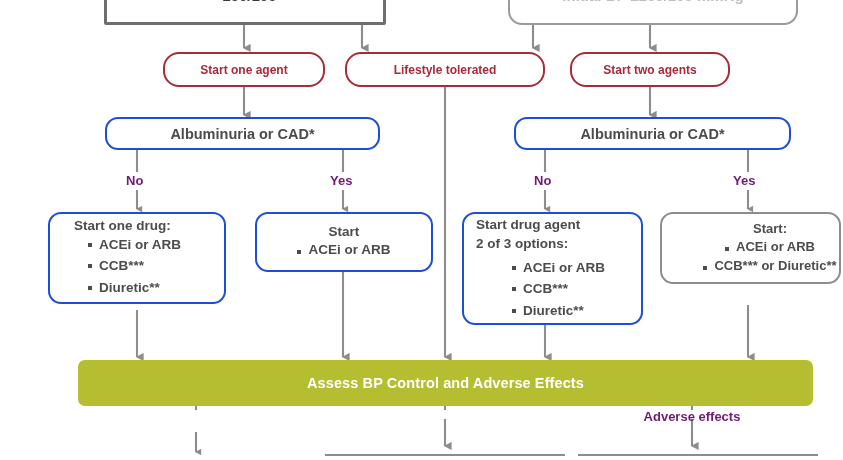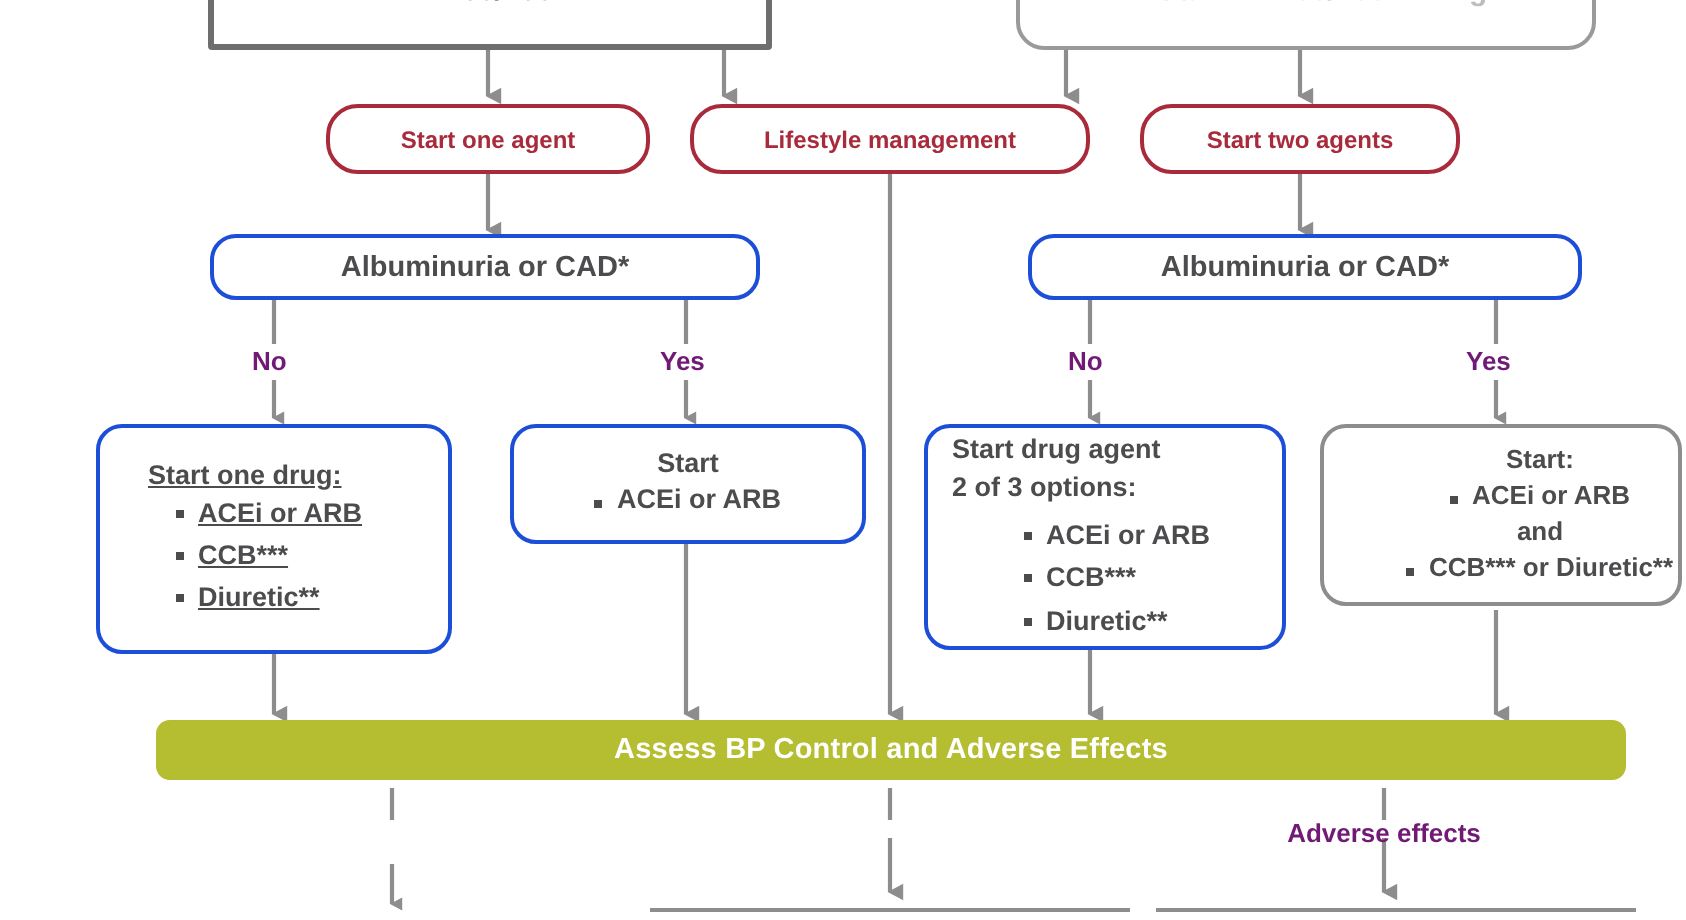--- a/index.html
+++ b/index.html
@@ -181,41 +181,41 @@
 
   <div class="node box-top-round" style="left:508px; top:-34px; width:290px; height:59px; color:#bdbdbd;">
     <span>Initial BP ≥160/100 mmHg</span>
   </div>
 
   <div class="node box-red" style="left:163px; top:52px; width:162px; height:35px;">
     <span>Start one agent</span>
   </div>
 
   <div class="node box-red" style="left:345px; top:52px; width:200px; height:35px;">
-    <span>Lifestyle management</span>
+    <span>Lifestyle tolerated</span>
   </div>
 
   <div class="node box-red" style="left:570px; top:52px; width:160px; height:35px;">
     <span>Start two agents</span>
   </div>
 
   <div class="node box-gray" style="left:105px; top:117px; width:275px; height:33px; font-size:14.5px;">
     <span>Albuminuria or CAD*</span>
   </div>
 
   <div class="node box-gray" style="left:514px; top:117px; width:277px; height:33px; font-size:14.5px;">
     <span>Albuminuria or CAD*</span>
   </div>
 
   <div class="edge-label" style="left:126px; top:173px;">No</div>
   <div class="edge-label" style="left:330px; top:173px;">Yes</div>
   <div class="edge-label" style="left:534px; top:173px;">No</div>
   <div class="edge-label" style="left:733px; top:173px;">Yes</div>
 
-  <div class="node box-gray" style="left:48px; top:212px; width:178px; height:115px; align-items:flex-end;text-decoration:underline;">
+  <div class="node box-gray" style="left:48px; top:212px; width:178px; height:92px; align-items:flex-end;">
     <div class="inner-pad" style="text-align:left; padding-left:24px;">
       <span class="drug-title">Start one drug:</span>
       <ul class="drug-list" style="margin-left:14px;">
         <li>ACEi or ARB</li>
         <li>CCB***</li>
         <li>Diuretic**</li>
       </ul>
     </div>
   </div>
 
@@ -233,34 +233,33 @@
       <span class="drug-title plain-line">Start drug agent</span>
       <span class="drug-title plain-line">2 of 3 options:</span>
       <ul class="drug-list" style="margin-left:36px; margin-top:3px;">
         <li>ACEi or ARB</li>
         <li>CCB***</li>
         <li>Diuretic**</li>
       </ul>
     </div>
   </div>
 
-  <div class="node box-gray-thin" style="left:660px; top:212px; width:181px; height:91px;padding-left:39px;">
+  <div class="node box-gray-thin" style="left:660px; top:212px; width:181px; height:72px;padding-left:39px;">
     <div style="text-align:center; width:100%;">
       <span class="drug-title">Start:</span>
       <ul class="drug-list tight" style="display:inline-block; margin-top:2px;">
         <li>ACEi or ARB</li>
       </ul>
-      <span class="drug-title" style="display:block; line-height:1.35;">and</span>
       <ul class="drug-list tight" style="display:inline-block;">
         <li>CCB*** or Diuretic**</li>
       </ul>
     </div>
   </div>
 
-  <div class="banner" style="left:78px; top:360px; width:735px; height:30px;">
+  <div class="banner" style="left:78px; top:360px; width:735px; height:46px;">
     <span>Assess BP Control and Adverse Effects</span>
   </div>
 
 
 
   <div class="edge-label center" style="left:622px; top:409px; width:140px;">
     <div>Adverse effects</div>
   </div>
 
 </div>

